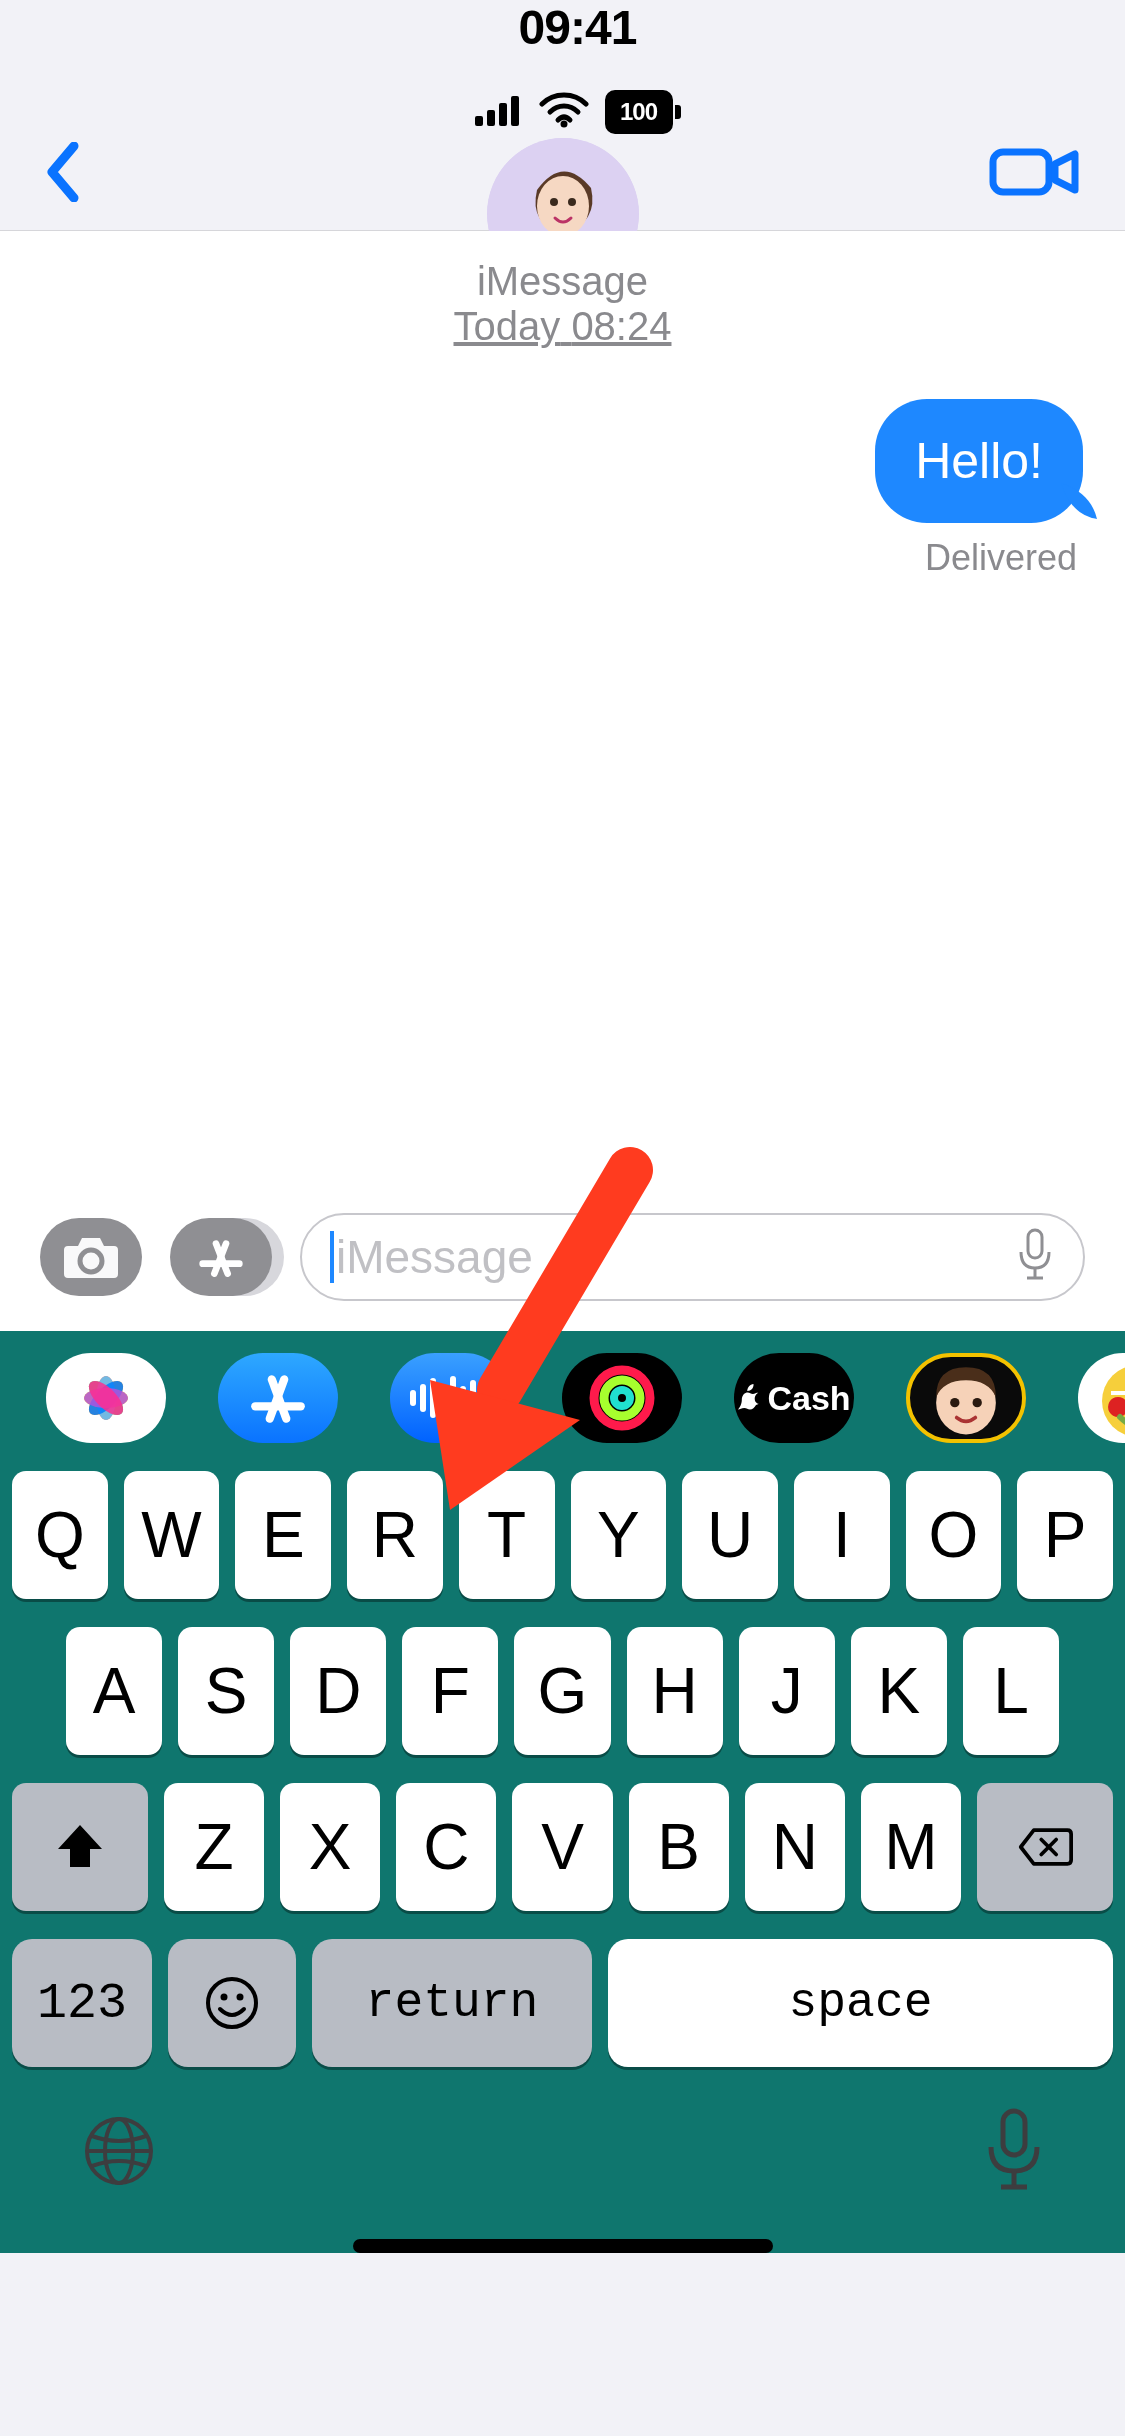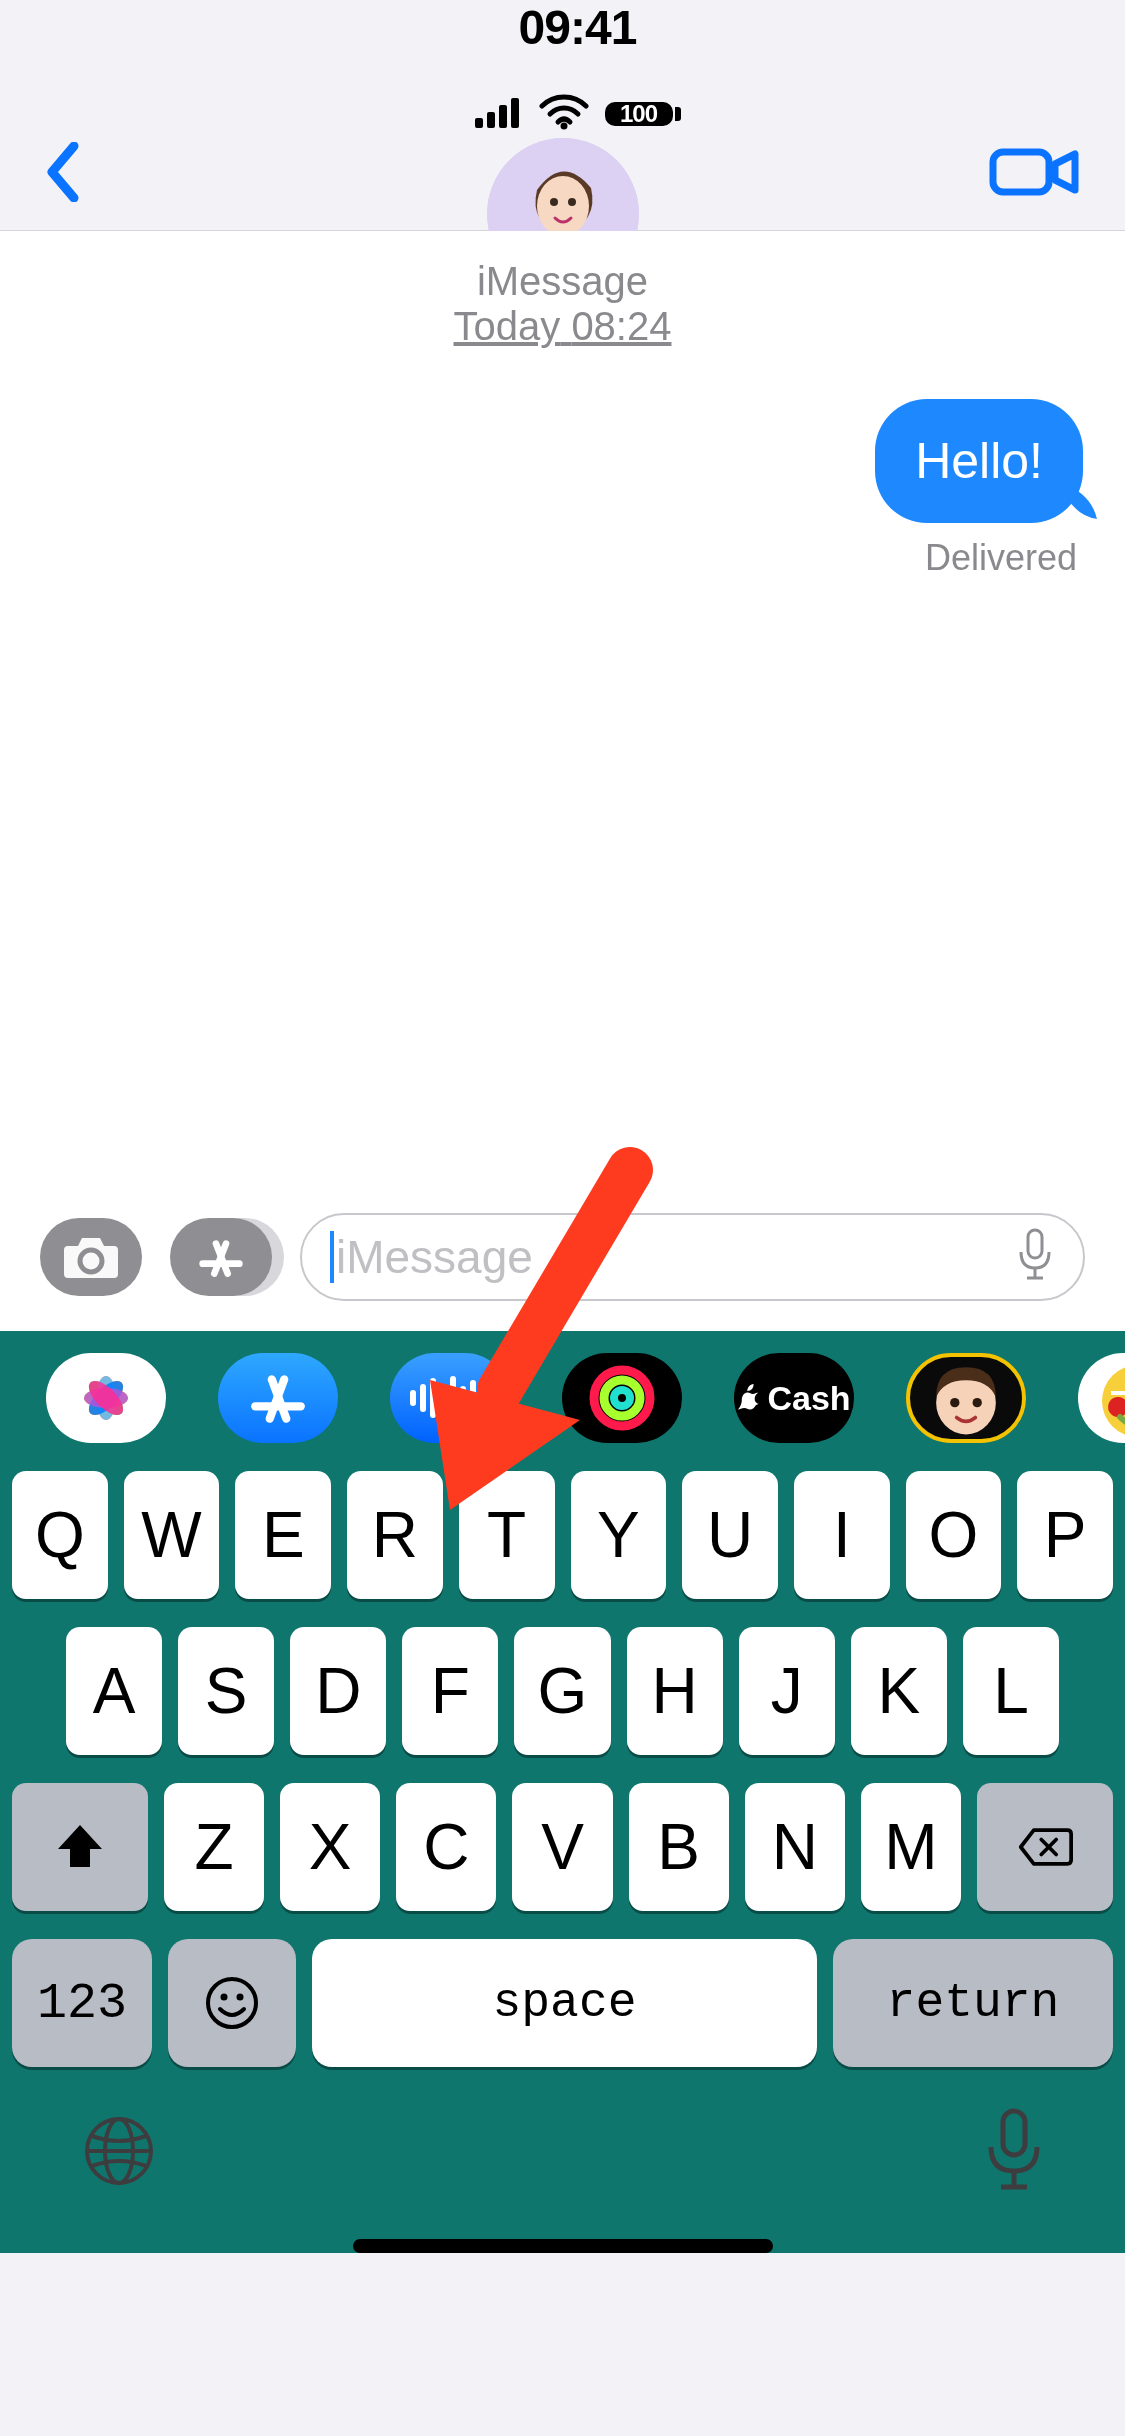--- a/index.html
+++ b/index.html
@@ -4,21 +4,21 @@
 <style>
   * { box-sizing: border-box; margin: 0; padding: 0; font-family: -apple-system, "Helvetica Neue", Helvetica, Arial, sans-serif; }
   html, body { width: 1125px; height: 2436px; }
   body { background: #f2f2f7; overflow: hidden; position: relative; }
 
   
   .status-bar { height: 134px; display: flex; align-items: center; justify-content: space-between; padding: 0 60px 0 90px; background: #f2f2f7; flex-direction: column; }
   .status-left { font-size: 48px; font-weight: 600; letter-spacing: -1px; }
   .status-right { display: flex; align-items: center; gap: 16px; }
   .battery { display: inline-flex; align-items: center; }
-  .batt-body { width: 68px; height: 24px; border: 3px solid #000; border-radius: 10px; background: #000; color: #fff; font-size: 24px; font-weight: 700; display:flex; align-items:center; justify-content:center; letter-spacing:-1px;}
+  .batt-body { width: 68px; height: 44px; border: 3px solid #000; border-radius: 10px; background: #000; color: #fff; font-size: 24px; font-weight: 700; display:flex; align-items:center; justify-content:center; letter-spacing:-1px;}
   .batt-tip { width: 6px; height: 14px; background:#000; border-radius: 0 3px 3px 0; margin-left: 2px;}
 
   
   .header { background:#f2f2f7; border-bottom: 1px solid #d6d6da; padding-bottom: 24px; position: relative; }
   .nav-row { display: flex; align-items: center; justify-content: space-between; padding: 8px 44px 0 44px; }
   .back-chevron svg { width: 36px; height: 60px; }
   .facetime svg { width: 92px; height: 60px; }
   .contact { position: absolute; left: 0; right: 0; top: 0; display: flex; flex-direction: column; align-items: center; gap: 10px; padding-top: 4px; }
   .avatar { width: 152px; height: 152px; border-radius: 50%; background: #dcd1f2; position: relative; overflow: hidden; }
   .avatar svg { position:absolute; inset:0; }
@@ -347,22 +347,22 @@
     <div class="bottomrow">
       <div class="bkey num">123</div>
       <div class="bkey emoji">
         <svg width="56" height="56" viewBox="0 0 56 56">
             <circle cx="28" cy="28" r="24" fill="none" stroke="#000" stroke-width="4"></circle>
             <circle cx="20" cy="22" r="3.5" fill="#000"></circle>
             <circle cx="36" cy="22" r="3.5" fill="#000"></circle>
             <path d="M16 34 Q28 46 40 34" fill="none" stroke="#000" stroke-width="4" stroke-linecap="round"></path>
           </svg>
       </div>
+      <div class="bkey return">return</div>
       <div class="bkey space">space</div>
-      <div class="bkey return">return</div>
     </div>
   </div>
 
   <div class="kbd-footer">
     <span>
       <svg width="78" height="78" viewBox="0 0 78 78">
           <circle cx="39" cy="39" r="32" fill="none" stroke="#3d3d3f" stroke-width="4"></circle>
           <ellipse cx="39" cy="39" rx="14" ry="32" fill="none" stroke="#3d3d3f" stroke-width="4"></ellipse>
           <line x1="7" y1="39" x2="71" y2="39" stroke="#3d3d3f" stroke-width="4"></line>
           <path d="M12 24 Q39 34 66 24" fill="none" stroke="#3d3d3f" stroke-width="4"></path>

